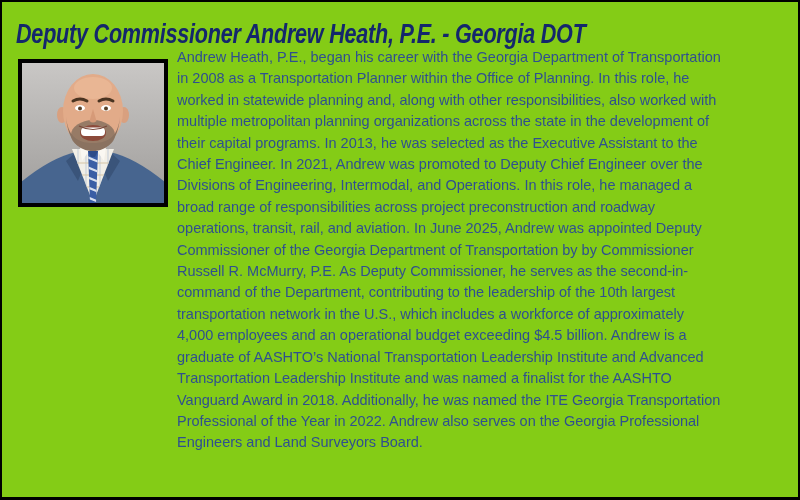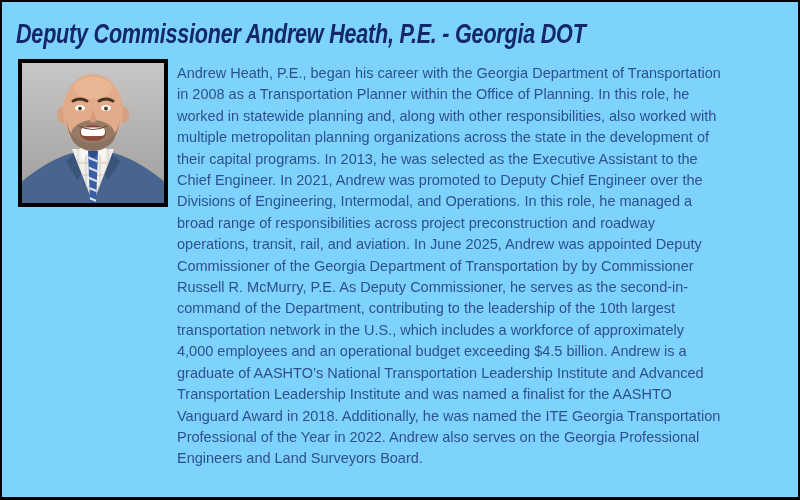--- a/index.html
+++ b/index.html
@@ -11,21 +11,21 @@
     font-family: "Liberation Sans", sans-serif;
     overflow: hidden;
   }
   .page {
     position: relative;
     width: 800px;
     height: 500px;
     box-sizing: border-box;
     border: 2px solid #000000;
     border-bottom-width: 3px;
-    background: #7dd3fc;
+    background: #84cc16;
   }
   .title {
     position: absolute;
     left: 14px;
     top: 17px;
     margin: 0;
     font-size: 27px;
     font-weight: bold;
     font-style: italic;
     color: #14276c;
@@ -45,21 +45,21 @@
     background: #b3b1af;
   }
   .photo-frame svg {
     display: block;
     width: 142px;
     height: 140px;
   }
   .bio {
     position: absolute;
     left: 175px;
-    top: 61px;
+    top: 45px;
     width: 623px;
     font-size: 14.5px;
     line-height: 21.4px;
     color: #2f508f;
     white-space: pre-line;
   }
 </style>
 </head>
 <body>
 

